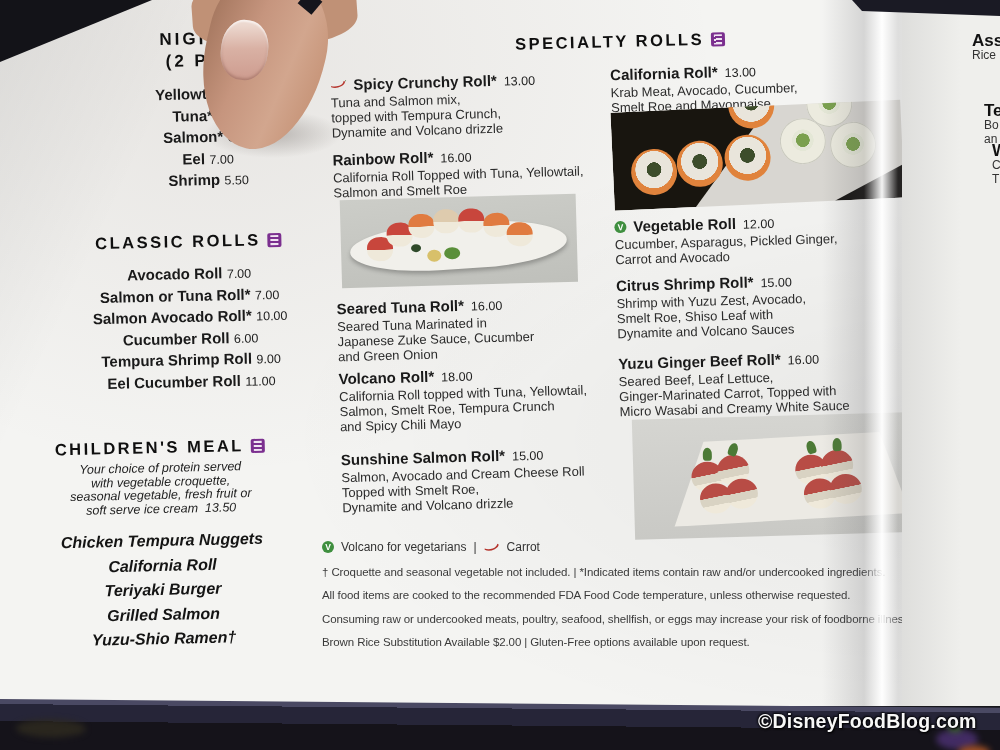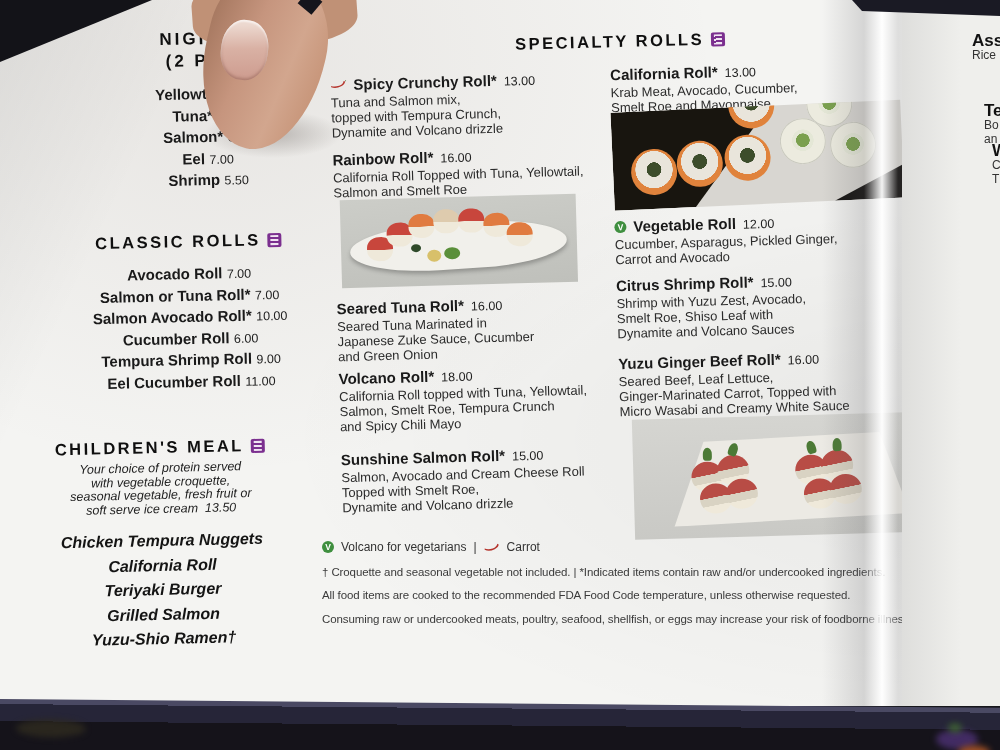--- a/index.html
+++ b/index.html
@@ -314,20 +314,21 @@
         <span class="pepper">
             <svg width="16" height="9" viewBox="0 0 24 13">
               <path d="M1 10 Q8 13 16 9 Q22 6 22 2 L20 1 Q19 6 13 8 Q6 10 1 8 Z" fill="#b5342c"></path>
             </svg>
           </span>
         <span>Carrot</span>
       </div>
       <div class="fline">† Croquette and seasonal vegetable not included.  |  *Indicated items contain raw and/or undercooked ingredients.</div>
       <div class="fline">All food items are cooked to the recommended FDA Food Code temperature, unless otherwise requested.</div>
       <div class="fline">Consuming raw or undercooked meats, poultry, seafood, shellfish, or eggs may increase your risk of foodborne illness.</div>
+      <div class="fline">Brown Rice Substitution Available $2.00  |  Gluten-Free options available upon request.</div>
     </div>
 
     <div class="fold-band"></div>
 
     <div class="right-page">
       <div class="frag" style="left:70px;top:34px">
         <div class="b">Ass</div>
         <div>Rice</div>
       </div>
       <div class="frag" style="left:82px;top:104px">
@@ -352,13 +353,14 @@
   <div class="nail"></div>
   <div class="finger-gap"></div>
 
   <div class="bottom-strip">
     <span class="blob" style="left:940px;top:22px;width:42px;height:20px;background:#4a3070"></span>
     <span class="blob" style="left:962px;top:38px;width:32px;height:13px;background:#b55a28"></span>
     <span class="blob" style="left:952px;top:16px;width:14px;height:9px;background:#3f6a2f"></span>
     <span class="blob" style="left:20px;top:20px;width:70px;height:18px;background:#2e2a1f"></span>
   </div>
 
+  <div class="watermark">©DisneyFoodBlog.com</div>
 </div>
 
 </body></html>

